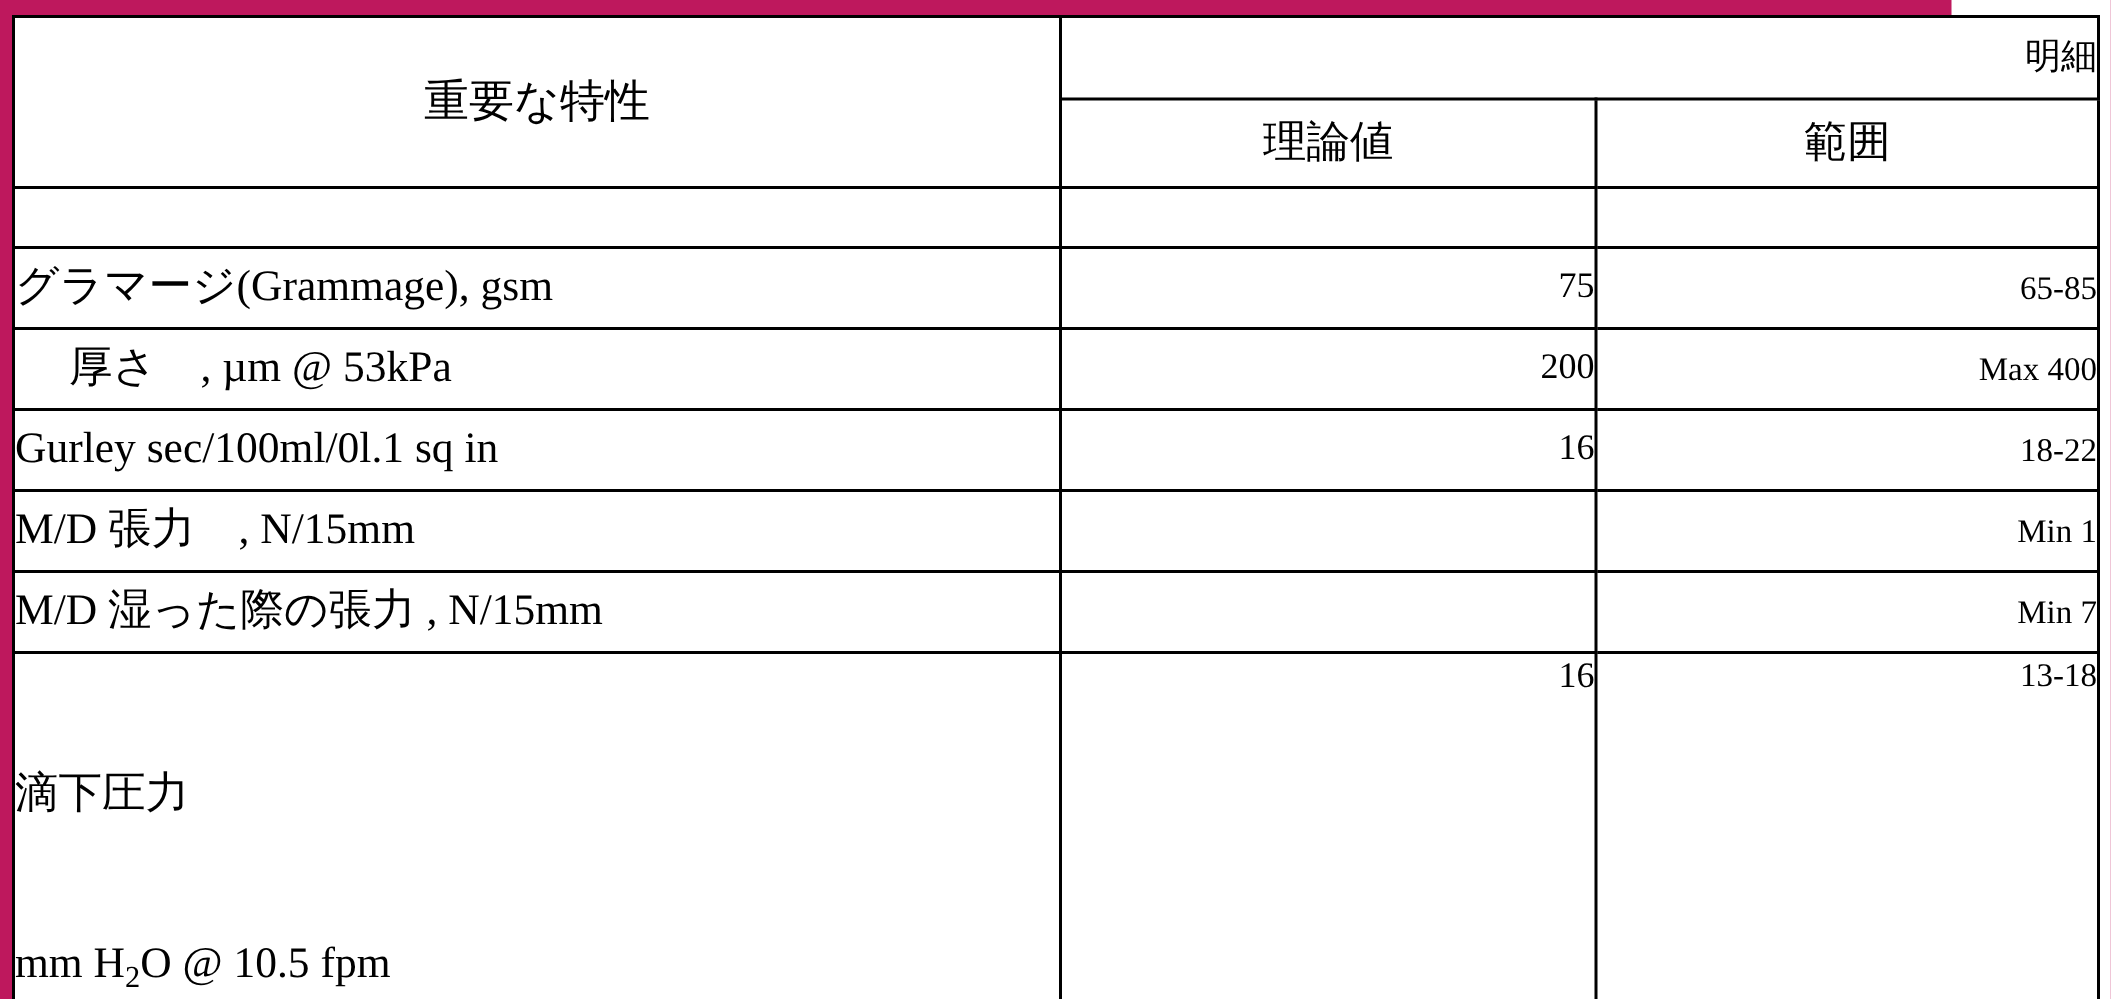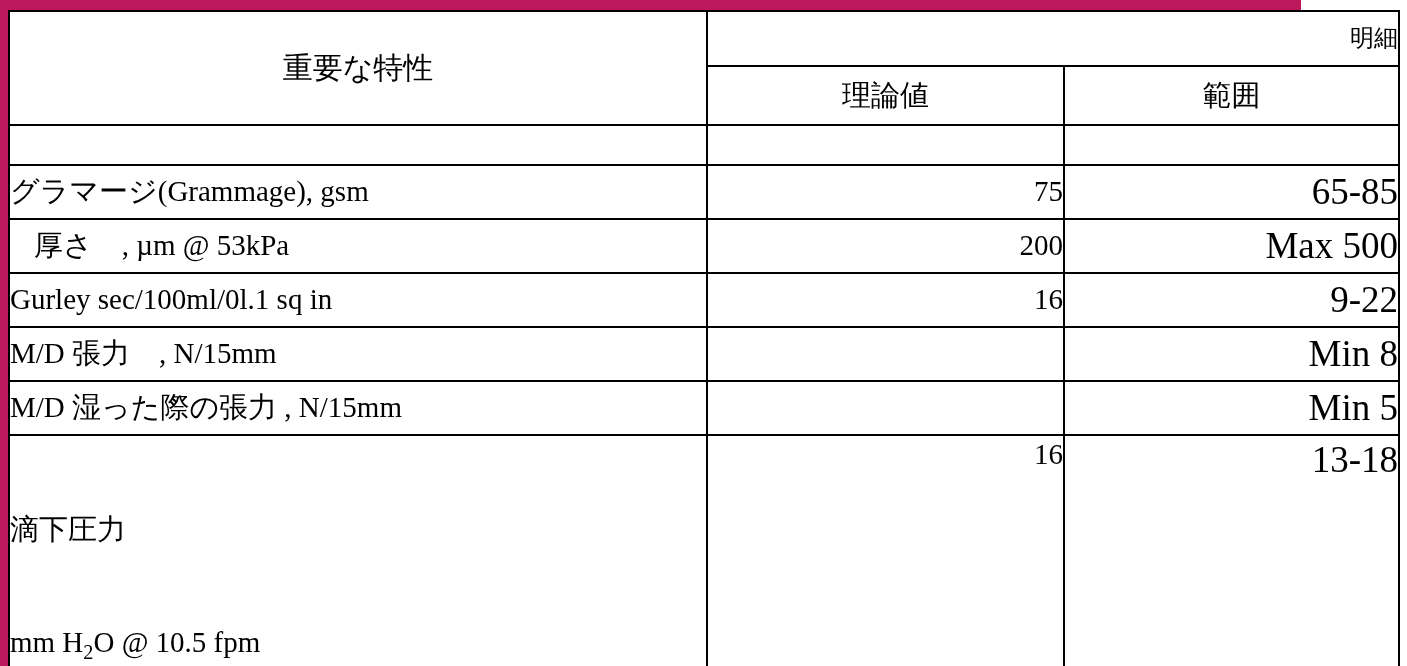--- a/index.html
+++ b/index.html
@@ -73,31 +73,31 @@
   }
 
   td.label {
     text-align: left;
     font-size: 29px;
     line-height: 1.3;
     padding: 4px 8px 6px 10px;
     white-space: pre-wrap;
   }
   td.label.indent {
-    padding-left: 24px;
+    padding-left: 36px;
   }
   td.value {
     text-align: right;
-    font-size: 29px;
+    font-size: 24px;
     line-height: 1.3;
     padding: 4px 16px 6px 8px;
   }
   td.range {
     text-align: right;
-    font-size: 37px;
+    font-size: 22px;
     line-height: 1.3;
     padding: 4px 24px 6px 8px;
   }
 
   tr.data td { height: 52px; }
   tr.tall td { height: 108px; }
 
   .two-line {
     display: block;
   }
@@ -134,39 +134,39 @@
 
       <tr class="data">
         <td class="label">グラマージ(Grammage), gsm</td>
         <td class="value">75</td>
         <td class="range">65-85</td>
       </tr>
 
       <tr class="data">
         <td class="label indent">厚さ　, µm @ 53kPa</td>
         <td class="value">200</td>
-        <td class="range">Max 500</td>
+        <td class="range">Max 400</td>
       </tr>
 
       <tr class="data">
         <td class="label">Gurley sec/100ml/0l.1 sq in</td>
         <td class="value">16</td>
-        <td class="range">9-22</td>
+        <td class="range">18-22</td>
       </tr>
 
       <tr class="data">
         <td class="label">M/D 張力　, N/15mm</td>
         <td class="value"></td>
-        <td class="range">Min 8</td>
+        <td class="range">Min 1</td>
       </tr>
 
       <tr class="data">
         <td class="label">M/D 湿った際の張力 , N/15mm</td>
         <td class="value"></td>
-        <td class="range">Min 5</td>
+        <td class="range">Min 7</td>
       </tr>
 
       <tr class="tall">
         <td class="label">
           <span class="two-line">滴下圧力</span>
           <span class="two-line l2">mm H<sub>2</sub>O @ 10.5 fpm</span>
         </td>
         <td class="value" style="vertical-align: top;">16</td>
         <td class="range" style="vertical-align: top;">13-18</td>
       </tr>

